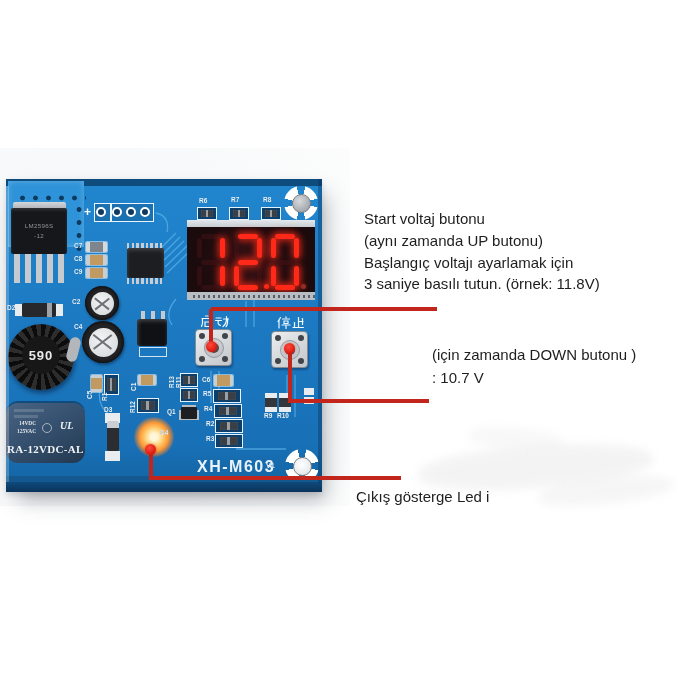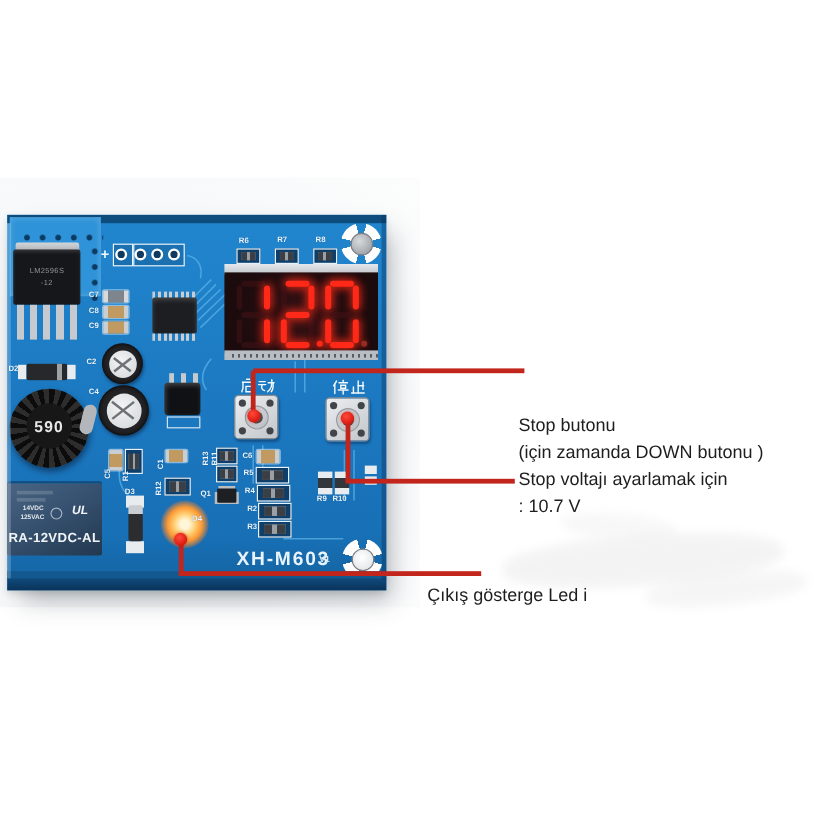--- a/index.html
+++ b/index.html
@@ -116,23 +116,23 @@
 
   
   .inductor{left:2px;top:145px;width:66px;height:66px;border-radius:50%;
     background:repeating-conic-gradient(#0c0c0c 0 9deg,#2d2d2d 9deg 18deg);
     box-shadow:1px 3px 5px rgba(0,0,20,.45);}
   .inductor-in{left:14px;top:12px;width:38px;height:38px;border-radius:50%;background:#171717;
     display:flex;align-items:center;justify-content:center;color:#e9e9e9;font-weight:bold;font-size:13px;letter-spacing:1px;}
   .solder{left:62px;top:158px;width:11px;height:25px;border-radius:6px;background:#b3b7bb;transform:rotate(14deg);}
 
   
-  .relay{left:0px;top:224px;width:79px;height:60px;border-radius:2px;overflow:hidden;
+  .relay{left:0px;top:224px;width:79px;height:60px;border-radius:12px;overflow:hidden;
     background:linear-gradient(150deg,#4a6583 0%,#35506e 48%,#22384f 100%);
-    box-shadow:0 -2px 0 rgba(0,0,10,.35);color:#eef2f6;}
+    box-shadow:0 -2px 0 rgba(0,0,10,.35);color:#eef2f6;font-family:Liberation Serif, serif;}
   .relay .frow{position:absolute;background:rgba(255,255,255,.16);height:3px;}
   .relay .tiny{position:absolute;font-size:9px;transform:scale(.6);transform-origin:left top;
     font-weight:bold;color:rgba(255,255,255,.85);white-space:nowrap;}
   .relay .ring{position:absolute;width:8px;height:8px;border-radius:50%;border:1.5px solid rgba(255,255,255,.55);}
   .relay .ul{position:absolute;font-size:10px;font-weight:bold;font-style:italic;color:#f2f5f8;}
   .relay .model{position:absolute;left:1px;top:40px;font-size:11px;font-weight:bold;letter-spacing:.3px;
     color:#f0f3f6;white-space:nowrap;}
 
   
   .d3-padA{left:99px;top:234px;width:15px;height:10px;}
@@ -454,25 +454,29 @@
   <div class="abs rdot" style="left:206px;top:341px;"></div>
 
   <div class="abs rline" style="left:288px;top:350px;width:4px;height:52px;"></div>
   <div class="abs rline" style="left:288px;top:399px;width:141px;height:4px;"></div>
   <div class="abs rdot" style="left:284px;top:343px;"></div>
 
   <div class="abs rline" style="left:149px;top:452px;width:4px;height:27px;"></div>
   <div class="abs rline" style="left:149px;top:476px;width:252px;height:4px;"></div>
   <div class="abs rdot" style="left:145px;top:444px;"></div>
 
+  <div class="abs note start">
+    <div>Start voltaj butonu</div>
+    <div>(aynı zamanda UP butonu)</div>
+    <div>Başlangıç voltajı ayarlamak için</div>
+    <div>3 saniye basılı tutun. (örnek: 11.8V)</div>
+  </div>
 
   <div class="abs note stop">
-    <div>Stop butonu</div>
     <div>(için zamanda DOWN butonu )</div>
-    <div>Stop voltajı ayarlamak için</div>
     <div>: 10.7 V</div>
   </div>
 
   <div class="abs note led">
     <div>Çıkış gösterge Led i</div>
   </div>
 
 </div>
 
 </body></html>

